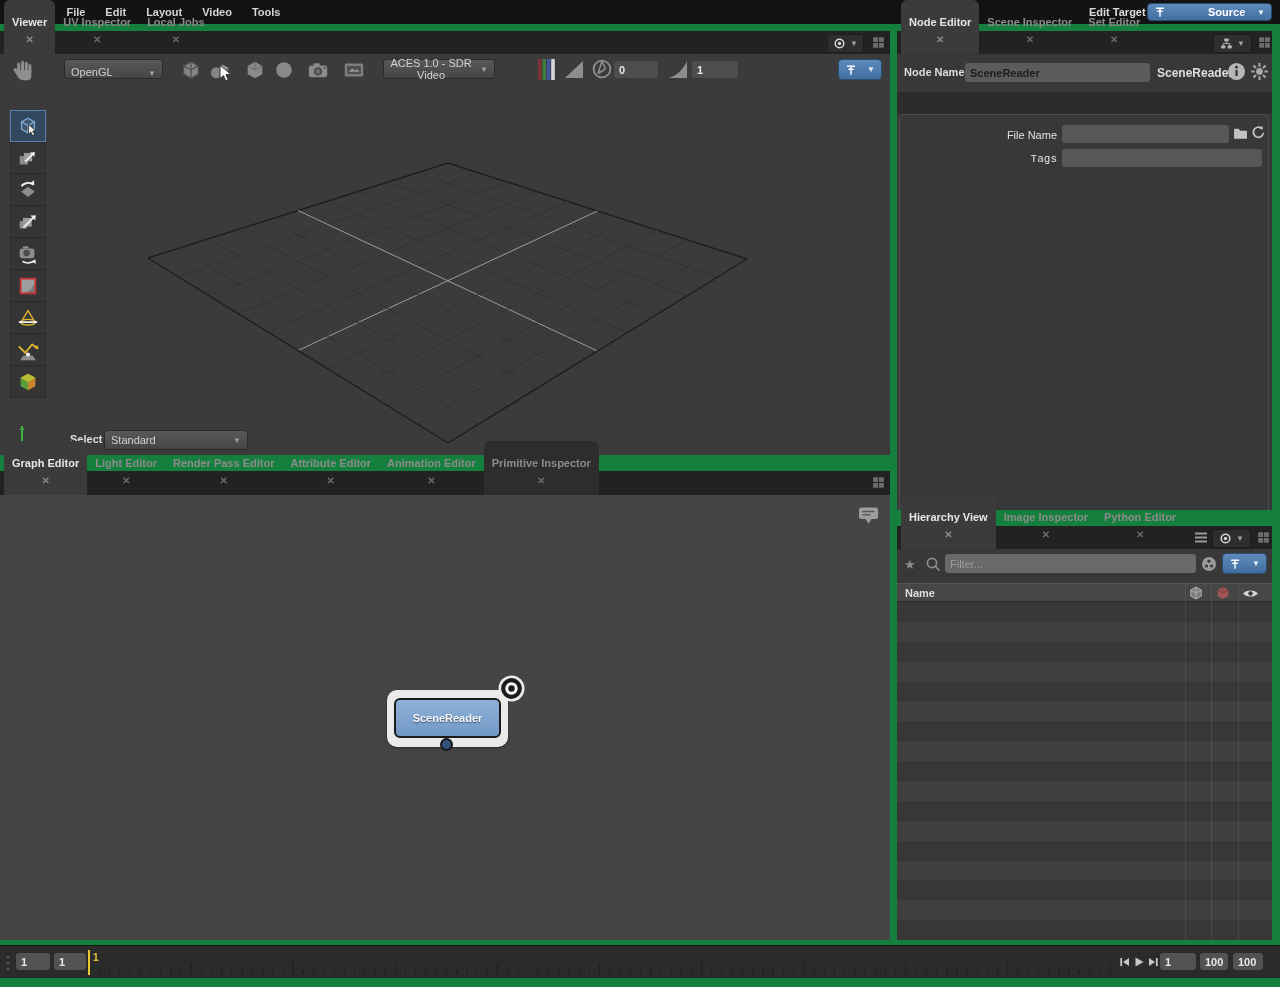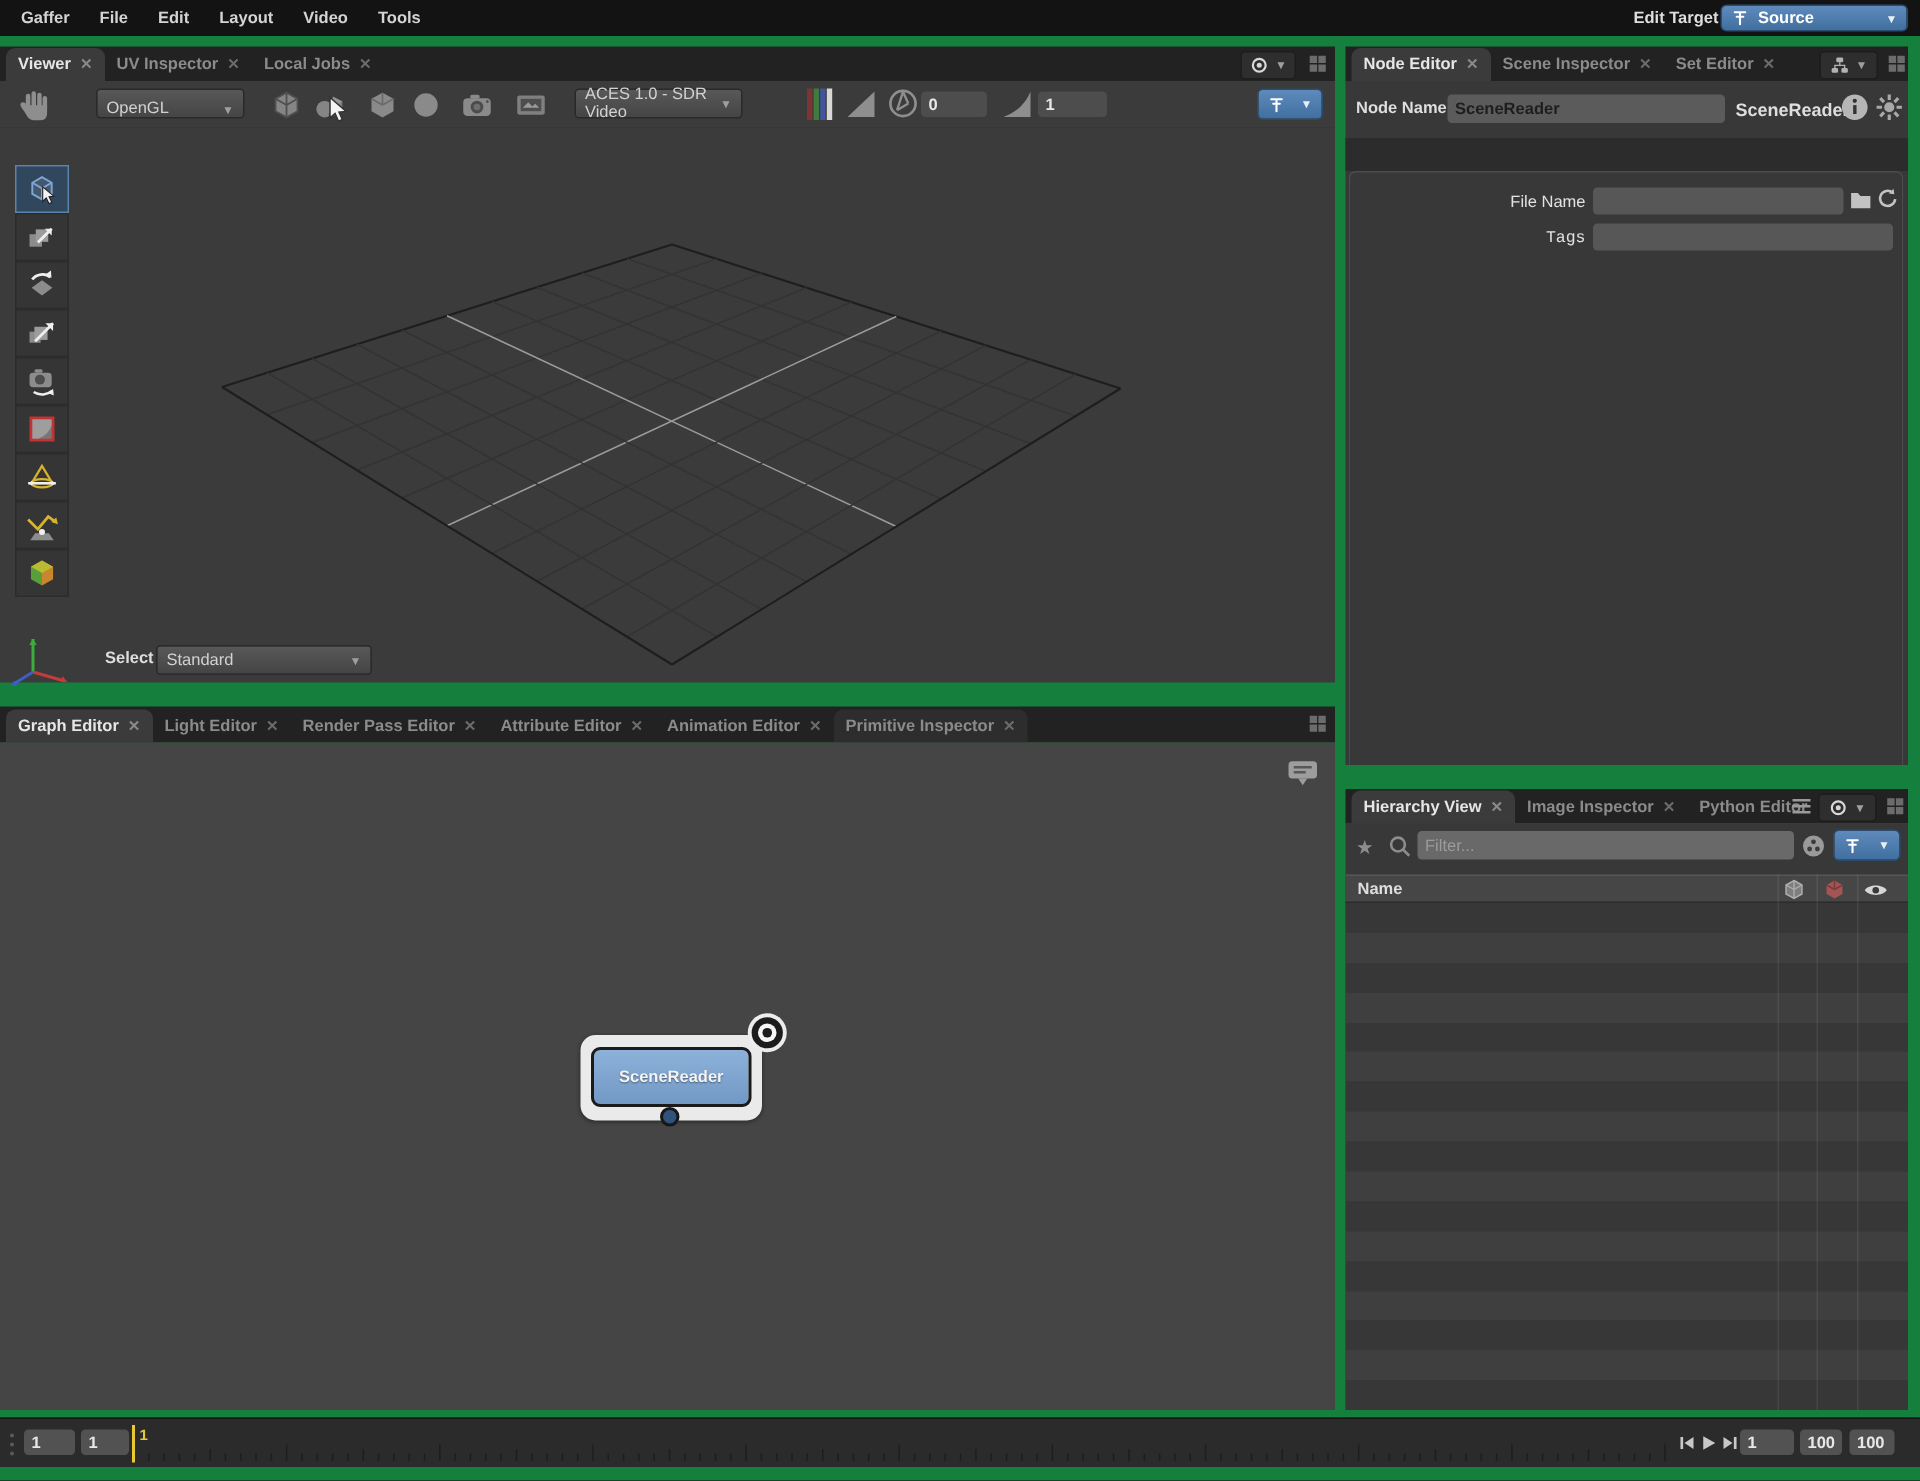--- a/index.html
+++ b/index.html
@@ -4,22 +4,22 @@
 <style>
   html,body{margin:0;padding:0;background:#161616;}
   .app{position:relative;width:1280px;height:987px;background:#15803d;overflow:hidden;
        font-family:"Liberation Sans",sans-serif;font-size:11px;color:#cfcfcf;}
   .abs{position:absolute;}
   
   .menubar{left:0;top:0;width:1280px;height:24px;background:#131313;display:flex;align-items:center;}
   .menu-item{font-weight:bold;color:#d4d4d4;padding:0 10px;cursor:default;}
   
   .tabbar{background:#222222;display:flex;align-items:flex-end;height:23px;}
-  .tab{height:22px;display:flex;align-items:center;gap:6px;padding:0 8px;font-weight:bold;
-       color:#8b8b8b;border-radius:6px 6px 0 0;white-space:nowrap;}
+  .tab{height:22px;display:flex;align-items:center;gap:6px;padding:16px 8px;font-weight:bold;
+       color:#8b8b8b;border-radius:6px 6px 0 0;white-space:nowrap;flex-direction:column;}
   .tab.active{background:#3b3b3b;color:#e6e6e6;}
   .tab.hover{background:#2d2d2d;}
   .x{color:#6c6c6c;font-size:10px;font-weight:bold;}
   .tab.active .x{color:#8a8a8a;}
   
   .dropdown{background:linear-gradient(#585858,#454545);border:1px solid #2a2a2a;border-radius:3px;
             color:#d2d2d2;display:flex;align-items:center;justify-content:space-between;
             padding:0 6px;box-sizing:border-box;}
   .dd-arrow{color:#9f9f9f;font-size:8px;margin-left:8px;}
   .field{background:#5b5b5b;border-radius:3px;border:none;box-sizing:border-box;color:#1e1e1e;
@@ -64,21 +64,21 @@
     <span class="menu-item">Layout</span>
     <span class="menu-item">Video</span>
     <span class="menu-item">Tools</span>
   </div>
   <span class="abs label" style="left:1089px;top:6px;">Edit Target</span>
   <div class="abs bluebtn" style="left:1147px;top:3px;width:125px;height:18px;">
     <span style="display:flex;align-items:center;gap:6px;">
       <svg width="12" height="12" viewBox="0 0 12 12">
           <path d="M2.5 2.2h7M6 2.2v8M3.8 5.2h4.4" stroke="#fff" stroke-width="1.4" fill="none" stroke-linecap="round"></path>
         </svg>
-      <span style="color:#fff;font-weight:bold;">Source</span>
+      <span style="color:#fff;font-weight:bold;margin-left:36px;">Source</span>
     </span>
     <span class="dd-arrow">▼</span>
   </div>
 
   <div class="abs tabbar" style="left:0;top:31px;width:890px;">
     <div class="tab active" style="margin-left:4px;">
       <span>Viewer</span>
         <span class="x">✕</span>
     </div>
     <div class="tab">
@@ -149,21 +149,21 @@
         <circle cx="20.5" cy="9.5" r="1" fill="#4c4c4c"></circle>
       </svg>
   </div>
   <div class="abs toolbtn" style="left:341px;top:57px;">
     <svg width="24" height="22" viewBox="0 0 26 24">
         <rect x="3" y="5" width="20" height="14" rx="1.5" fill="#808080"></rect>
         <rect x="5.5" y="7.5" width="15" height="9" fill="#4e4e4e"></rect>
         <path d="M7 14l4-4 3 3 2-2 3 3H7z" fill="#9a9a9a"></path>
       </svg>
   </div>
-  <div class="abs dropdown" style="left:383px;top:59px;width:112px;height:20px;">
+  <div class="abs dropdown" style="left:383px;top:59px;width:112px;height:20px;text-align:center;">
     <span>ACES 1.0 - SDR Video</span>
     <span class="dd-arrow">▼</span>
   </div>
   <svg class="abs" style="left:537px;top:58px;" width="20" height="23" viewBox="0 0 20 23">
     <rect x="1" y="1" width="3.6" height="21" fill="#7e3434"></rect>
       <rect x="5.4" y="1" width="3.6" height="21" fill="#3f7a3f"></rect>
       <rect x="9.8" y="1" width="3.6" height="21" fill="#44549c"></rect>
       <rect x="14.2" y="1" width="3.6" height="21" fill="#d8d8d8"></rect>
   </svg>
   <svg class="abs" style="left:564px;top:60px;" width="20" height="19" viewBox="0 0 20 19">

